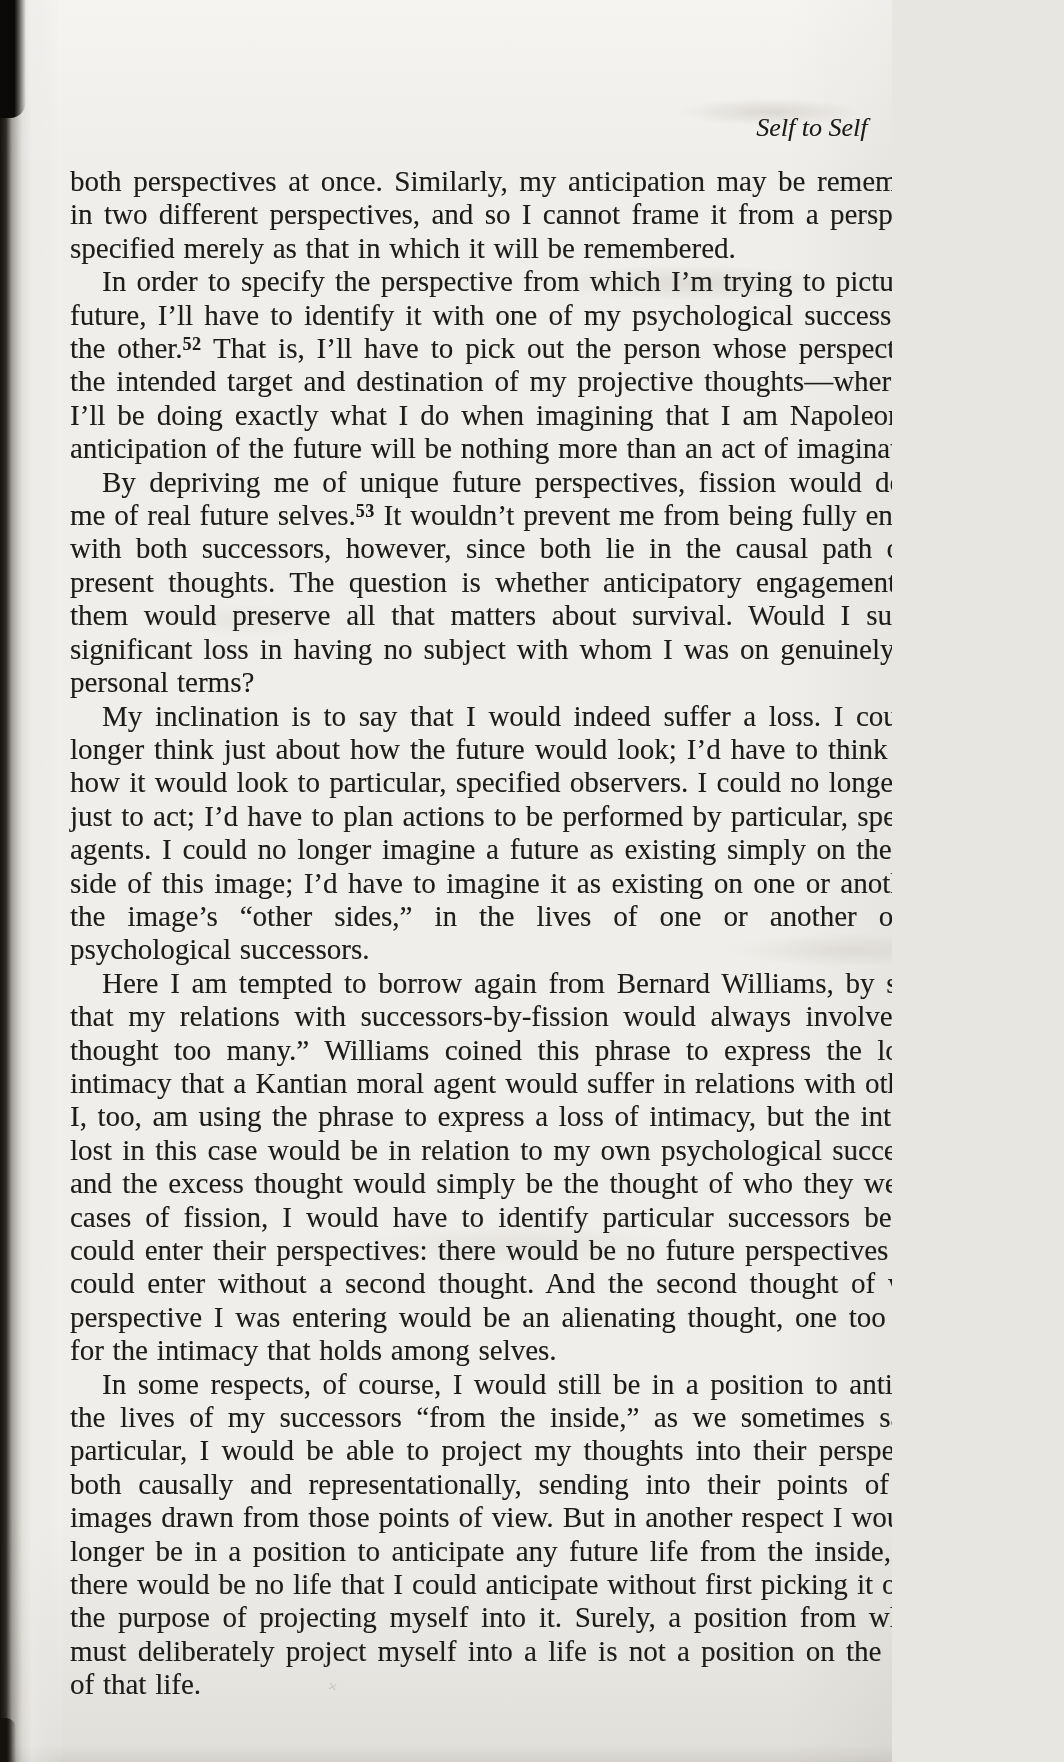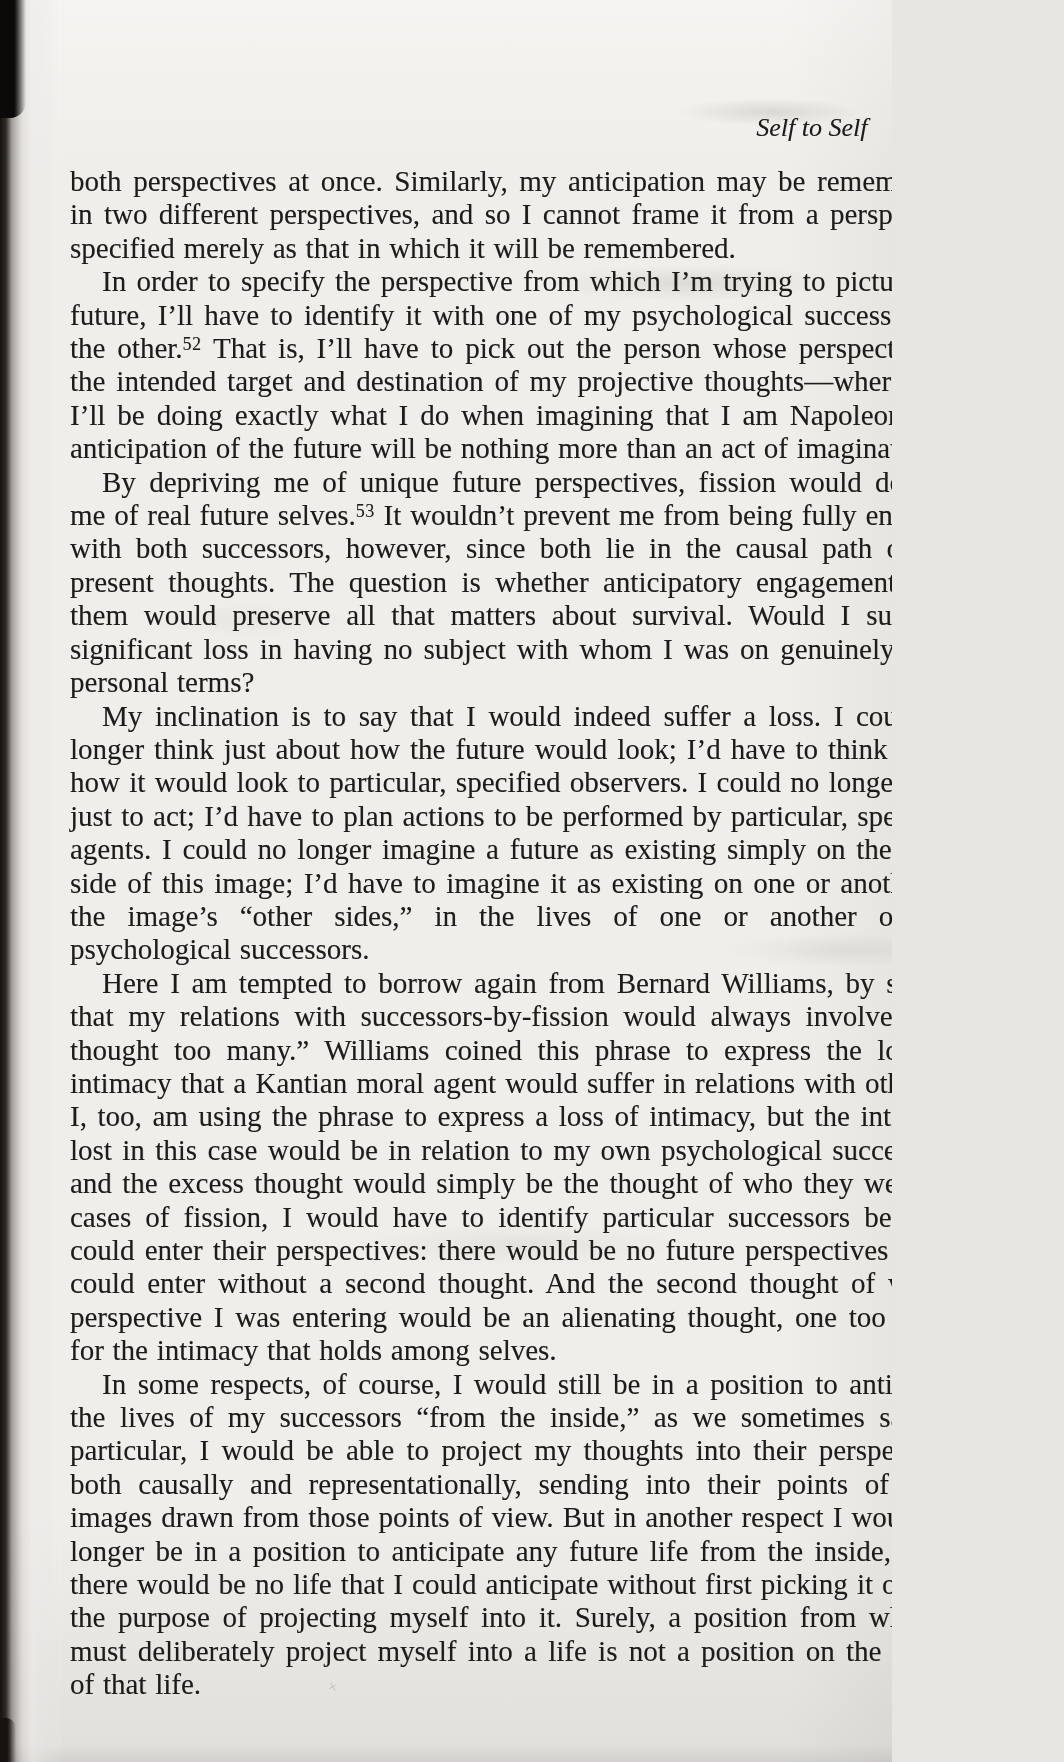--- a/index.html
+++ b/index.html
@@ -88,20 +88,21 @@
   .para { margin: 0; }
   .para.indent { text-indent: 32px; }
 
   sup.fnref {
     font-size: 0.62em;
     line-height: 0;
     vertical-align: baseline;
     position: relative;
     top: -0.45em;
     letter-spacing: 0.5px;
+    font-weight: bold;
   }
 
   .stray {
     position: absolute;
     left: 328px; top: 1678px;
     font-size: 16px;
     color: rgba(150,147,139,0.45);
     transform: rotate(14deg);
   }
 </style>

